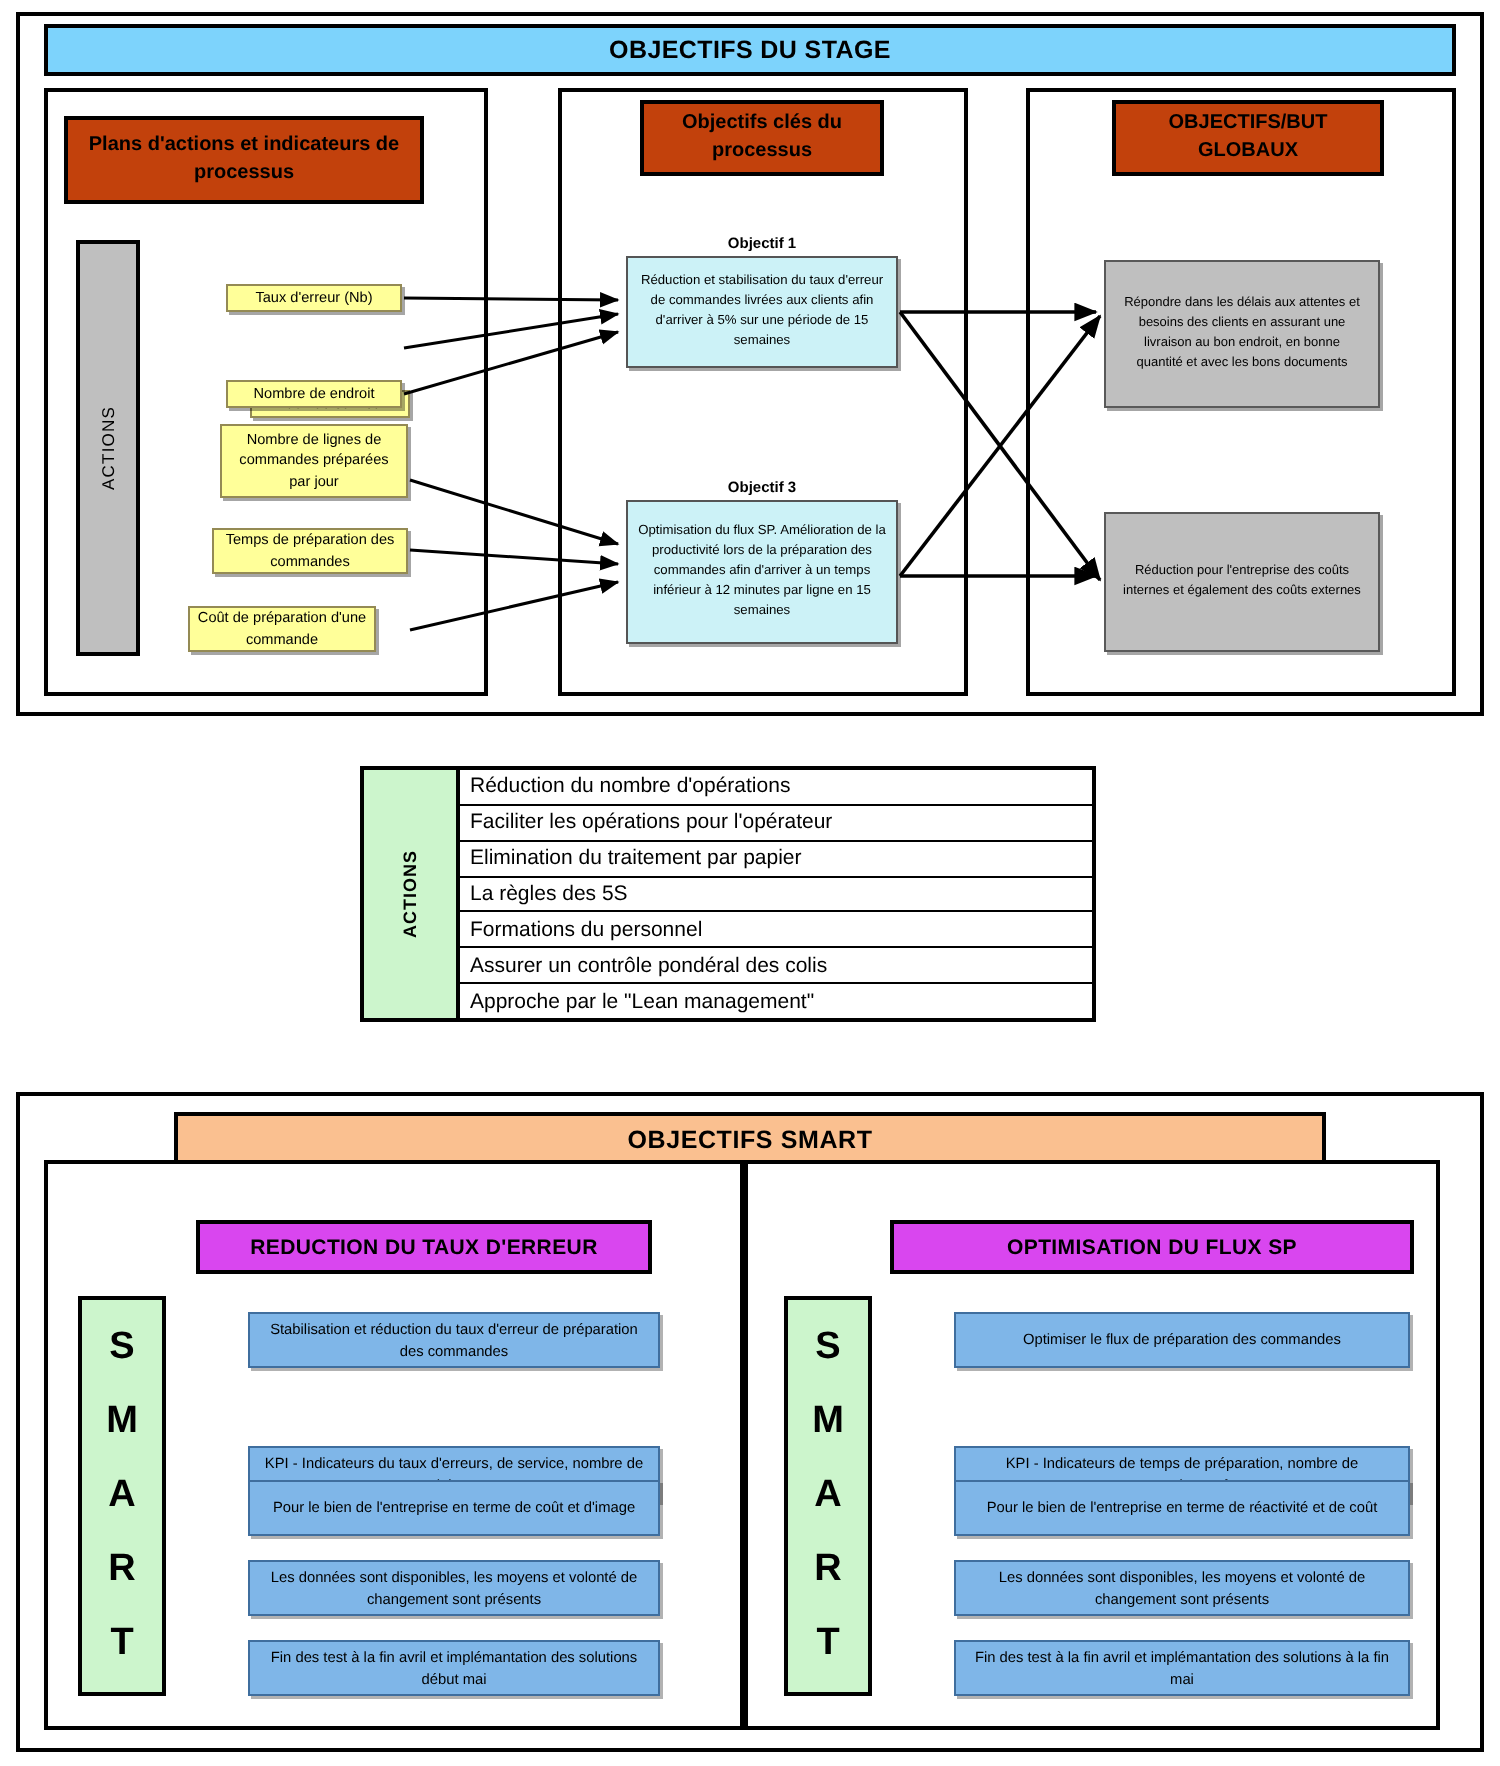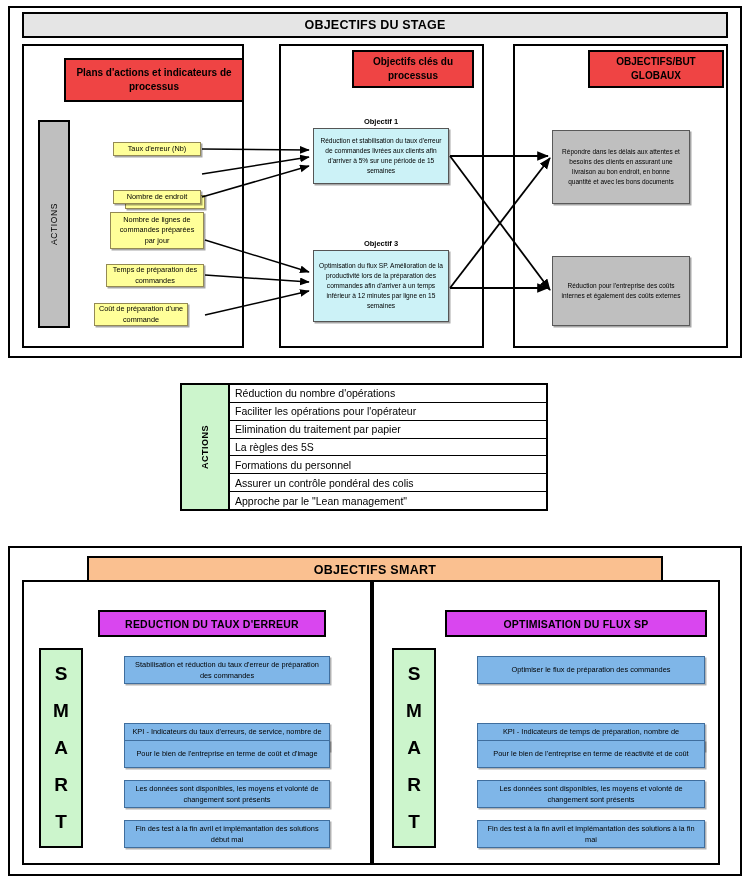--- a/index.html
+++ b/index.html
@@ -18,42 +18,41 @@
   .abs { position: absolute; box-sizing: border-box; }
 
   
   #top-diagram {
     left: 8px; top: 6px; width: 734px; height: 352px;
     border: 2px solid #000;
     background: #fff;
   }
   #top-title {
     left: 22px; top: 12px; width: 706px; height: 26px;
-    background: #e5e5e5;
+    background: #7dd3fc;
     border: 2px solid #000;
     display: flex; align-items: center; justify-content: center;
     font-weight: bold; font-size: 12.5px; letter-spacing: .2px;
   }
   .panel {
     top: 44px; height: 304px;
     border: 2px solid #000;
     background: #fff;
   }
   #panel-left   { left: 22px;  width: 222px; }
   #panel-mid    { left: 279px; width: 205px; }
   #panel-right  { left: 513px; width: 215px; }
 
   .panel-heading {
-    background: #ef4444;
+    background: #c2410c;
     border: 2px solid #000;
     display: flex; align-items: center; justify-content: center;
     text-align: center;
     font-weight: bold; font-size: 10px; line-height: 1.45;
     padding: 3px 5px;
-    margin-left: 32px;
   }
   #heading-left  { left: 32px;  top: 58px; width: 180px; height: 44px; }
   #heading-mid   { left: 320px; top: 50px; width: 122px; height: 38px; }
   #heading-right { left: 556px; top: 50px; width: 136px; height: 38px; }
 
   
   #actions-bar {
     left: 38px; top: 120px; width: 32px; height: 208px;
     background: #BFBFBF; border: 2px solid #000;
     display: flex; align-items: center; justify-content: center;

